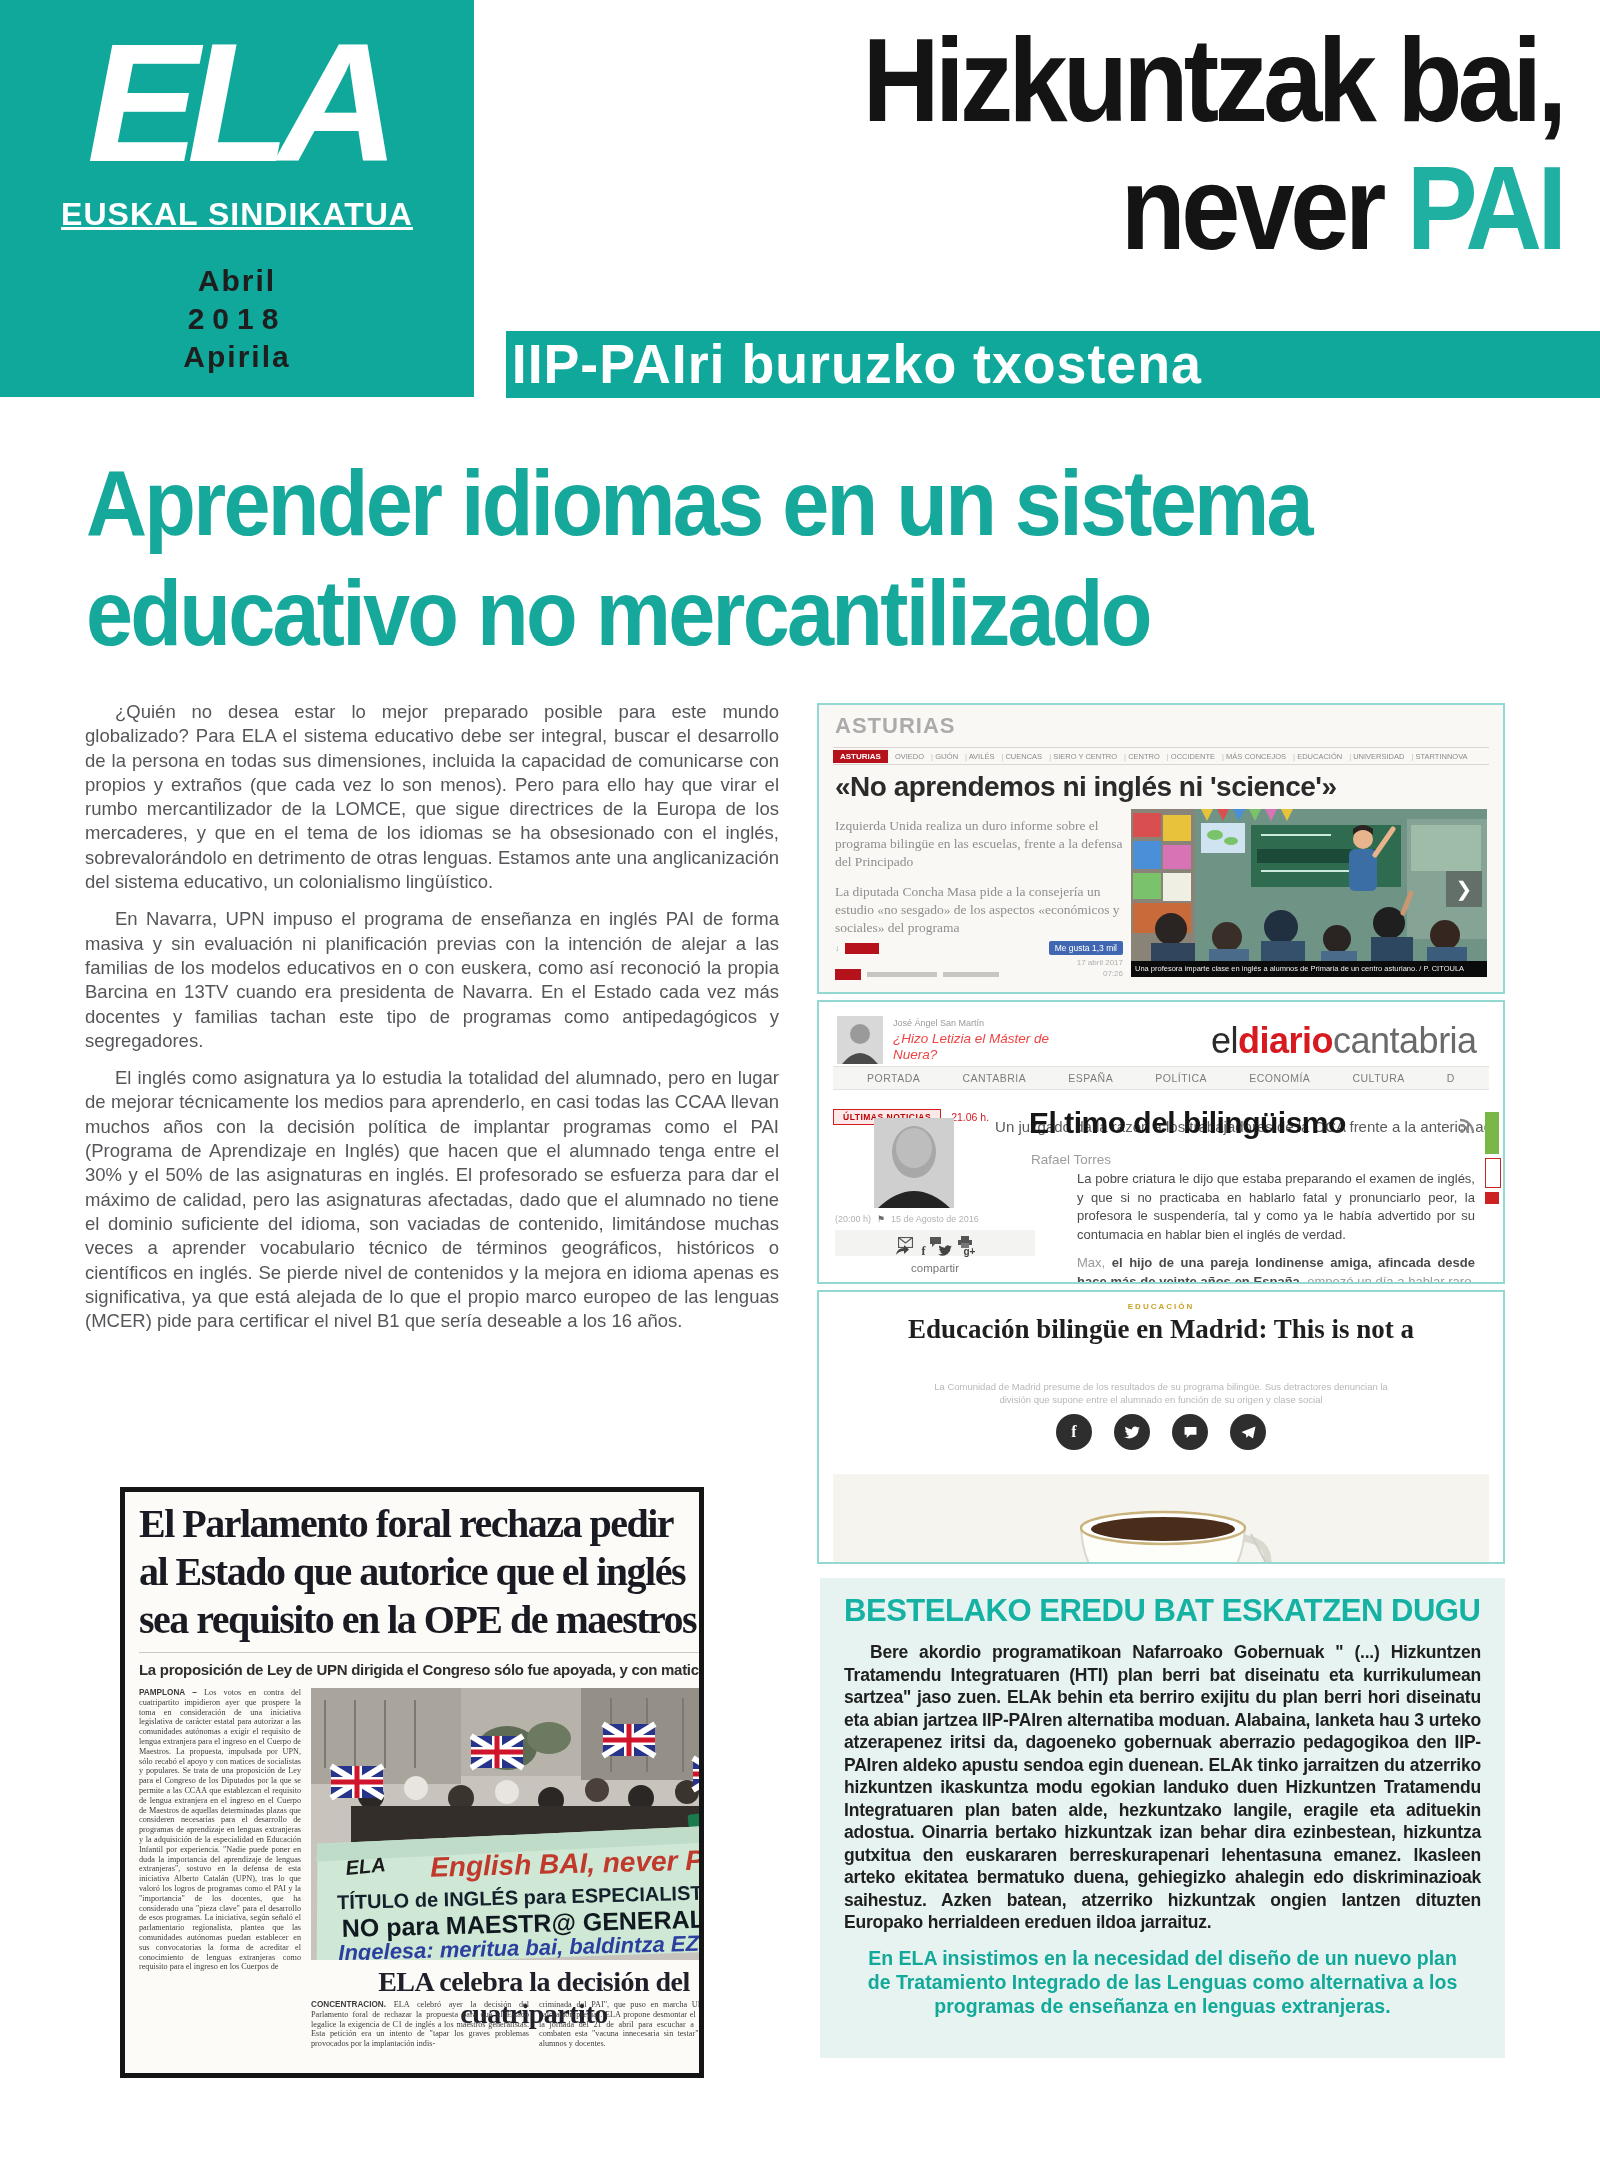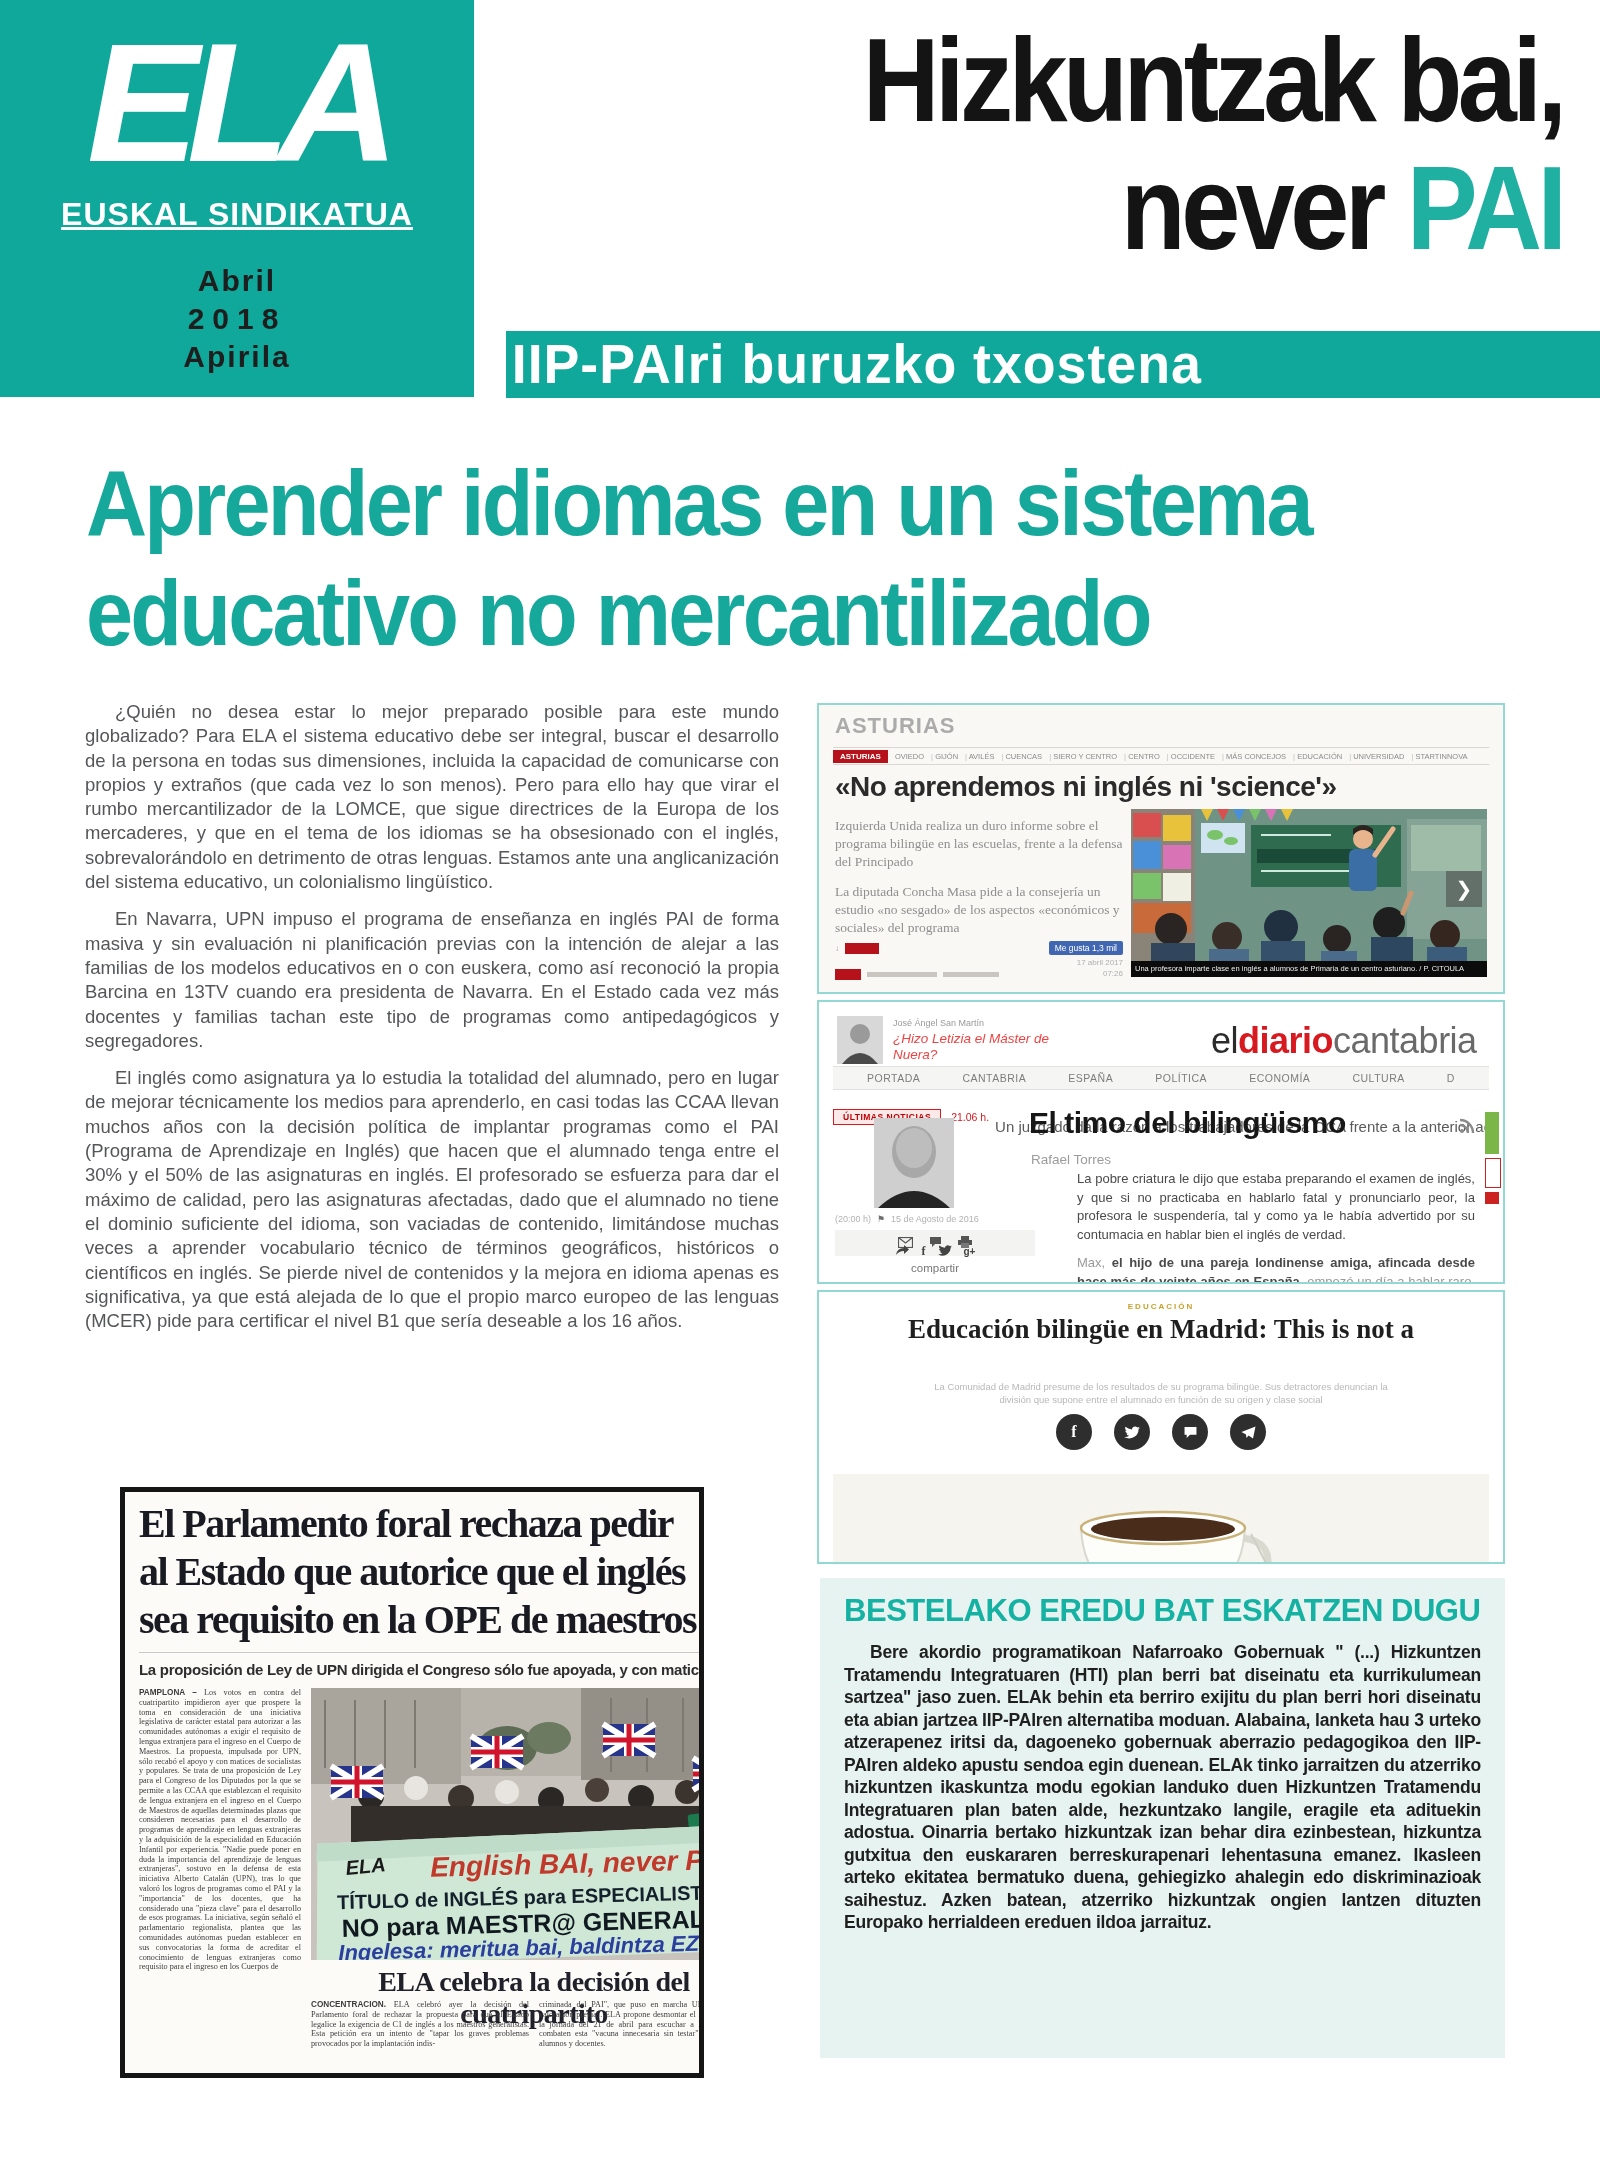--- a/index.html
+++ b/index.html
@@ -406,20 +406,21 @@
           <circle cx="513" cy="114" r="11" fill="none" stroke="#1A5FB4" stroke-width="2.5"></circle>
           <text x="513" y="118" text-anchor="middle" font-size="11" font-weight="bold" fill="#1A5FB4">PP</text>
         </g>
       </svg>
     </div>
   </div>
 
   <div class="teal-box">
     <div class="tb-heading">BESTELAKO EREDU BAT ESKATZEN DUGU</div>
     <div class="tb-body"><span class="ind"></span><span>Bere akordio programatikoan Nafarroako Gobernuak " (...) Hizkuntzen Tratamendu Integratuaren (HTI) plan berri bat diseinatu eta kurrikulumean sartzea" jaso zuen. ELAk behin eta berriro exijitu du plan berri hori diseinatu eta abian jartzea IIP-PAIren alternatiba moduan. Alabaina, lanketa hau 3 urteko atzerapenez iritsi da, dagoeneko gobernuak aberrazio pedagogikoa den IIP-PAIren aldeko apustu sendoa egin duenean. ELAk tinko jarraitzen du atzerriko hizkuntzen ikaskuntza modu egokian landuko duen Hizkuntzen Tratamendu Integratuaren plan baten alde, hezkuntzako langile, eragile eta adituekin adostua. Oinarria bertako hizkuntzak izan behar dira ezinbestean, hizkuntza gutxitua den euskararen berreskurapenari lehentasuna emanez. Ikasleen arteko ekitatea bermatuko duena, gehiegizko ahalegin edo diskriminazioak saihestuz. Azken batean, atzerriko hizkuntzak ongien lantzen dituzten Europako herrialdeen ereduen ildoa jarraituz.</span></div>
+    <div class="tb-highlight">En ELA insistimos en la necesidad del diseño de un nuevo plan de Tratamiento Integrado de las Lenguas como alternativa a los programas de enseñanza en lenguas extranjeras.</div>
   </div>
 
   <div class="clip">
     <div class="np-headline">
       <span>El Parlamento foral rechaza pedir</span>
       <span>al Estado que autorice que el inglés</span>
       <span>sea requisito en la OPE de maestros</span>
     </div>
     <div class="np-sub">La proposición de Ley de UPN dirigida el Congreso sólo fue apoyada, y con matices, por PSN y PP</div>
     <div class="np-body">

